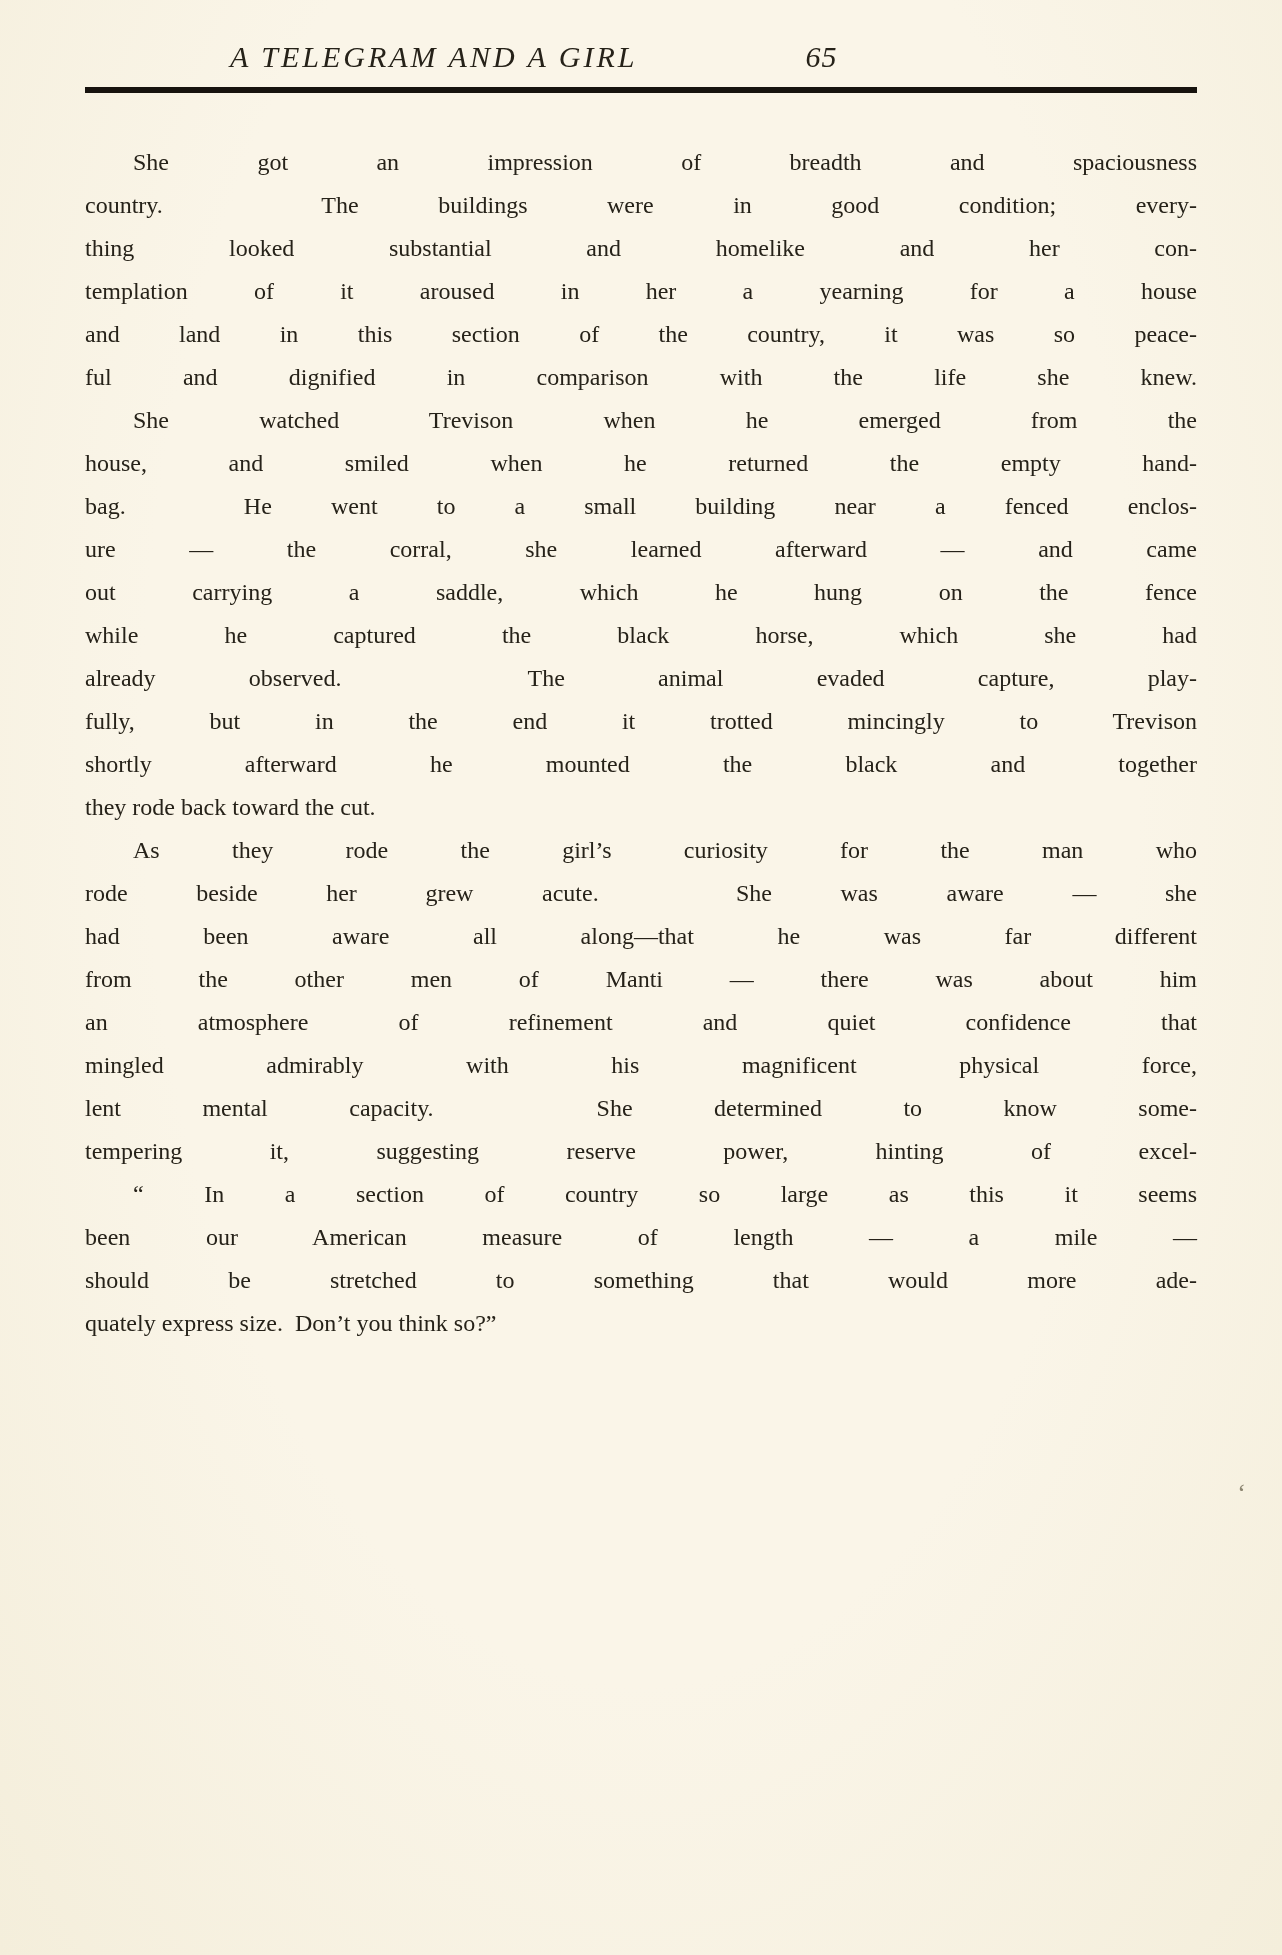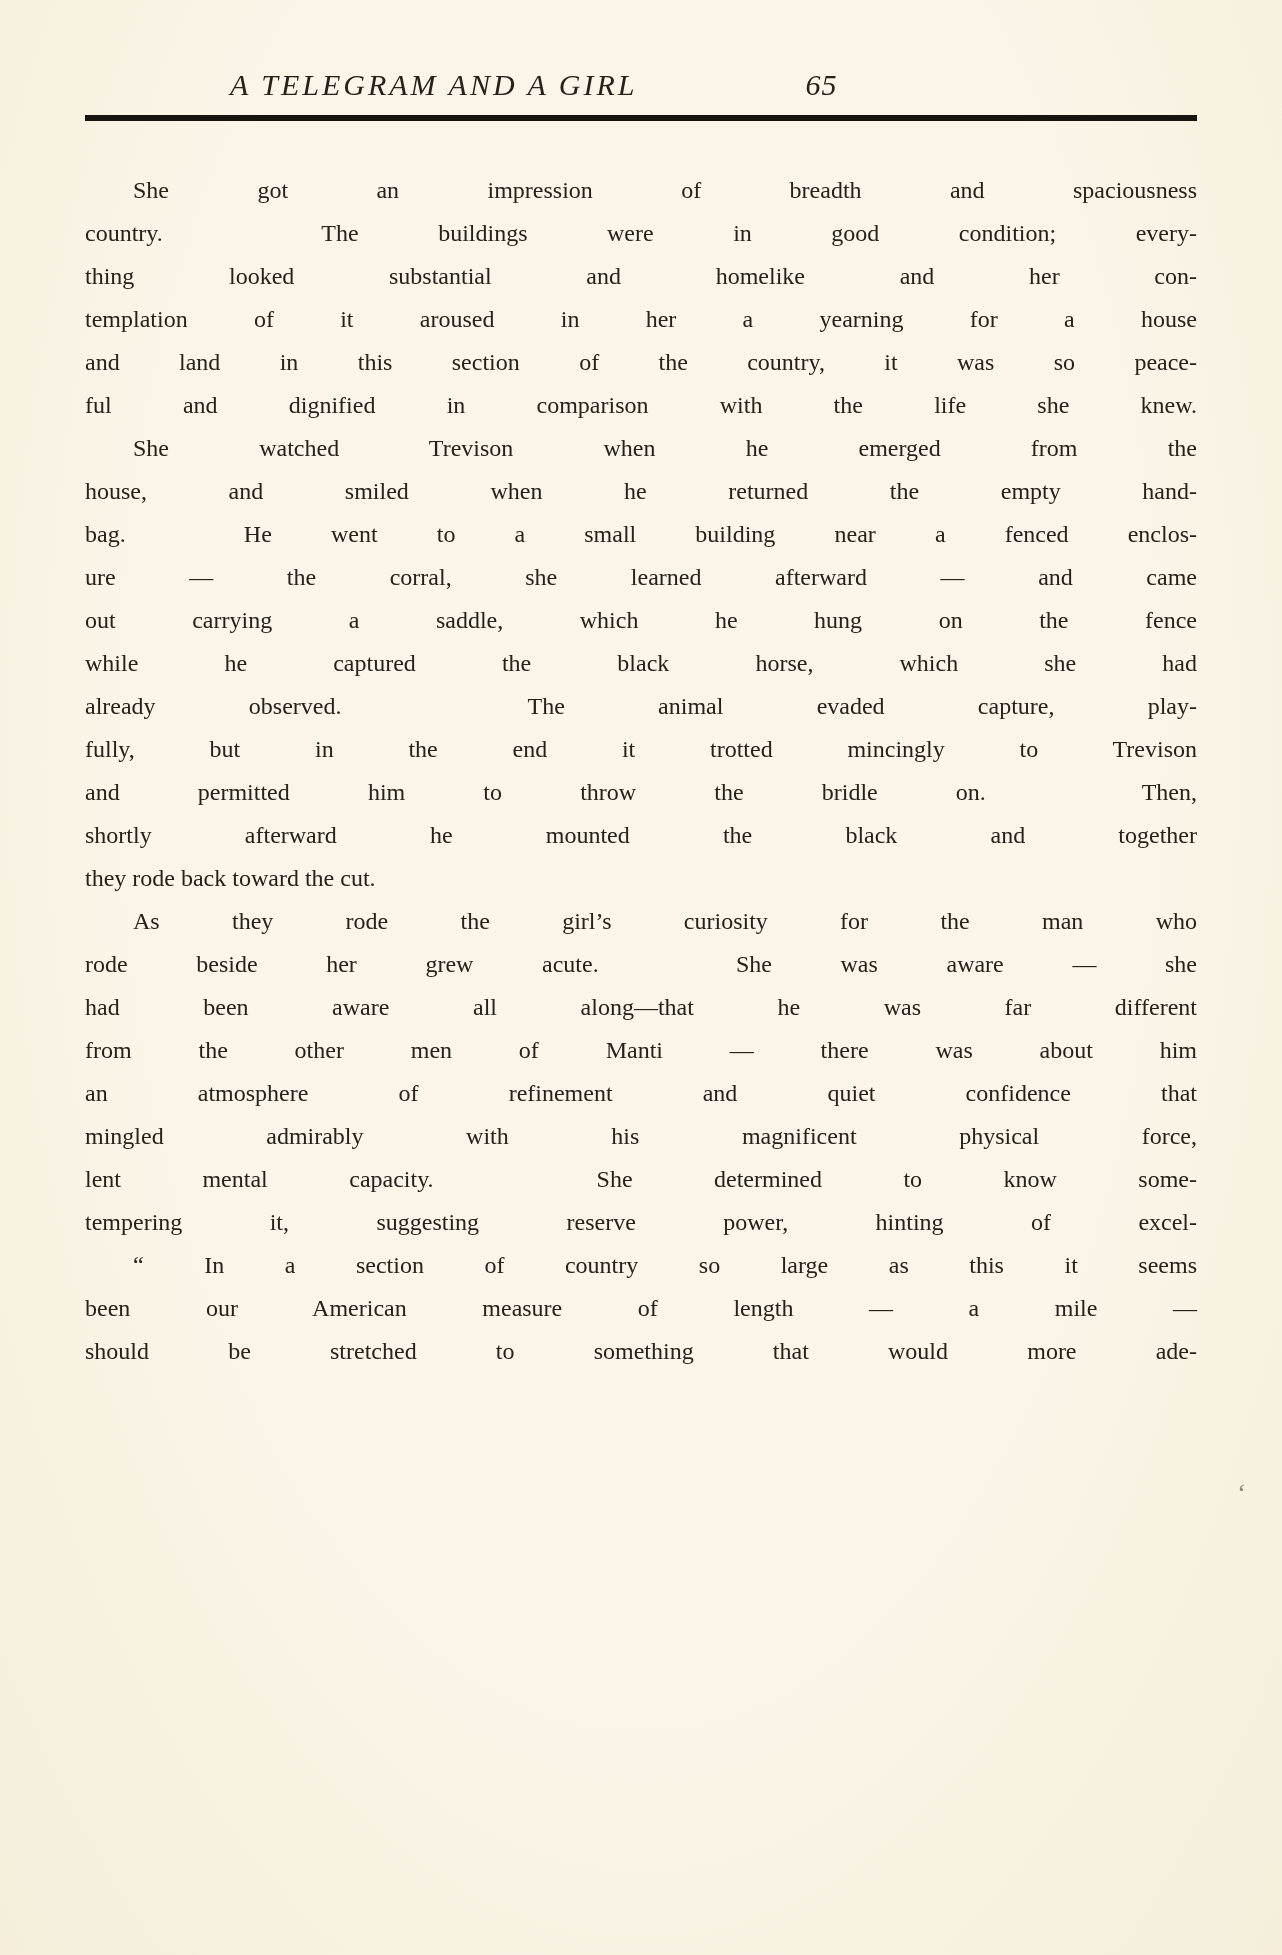--- a/index.html
+++ b/index.html
@@ -12,21 +12,21 @@
     margin: 0 auto;
     background: radial-gradient(ellipse at 50% 38%, #faf5e8 55%, #f4eedb 100%);
     font-family: "Liberation Serif", "DejaVu Serif", serif;
     color: #262219;
     overflow: hidden;
   }
 
   .text-block {
     position: absolute;
     left: 85px;
-    top: 68px;
+    top: 40px;
     width: 1112px;
   }
 
   .running-head {
     display: flex;
     align-items: baseline;
     font-size: 30px;
     font-style: italic;
   }
   .running-title {
@@ -94,39 +94,39 @@
 
       <div class="paragraph">
         <div class="line first">She watched Trevison when he emerged from the</div>
         <div class="line">house, and smiled when he returned the empty hand-</div>
         <div class="line">bag.&nbsp; He went to a small building near a fenced enclos-</div>
         <div class="line">ure — the corral, she learned afterward — and came</div>
         <div class="line">out carrying a saddle, which he hung on the fence</div>
         <div class="line">while he captured the black horse, which she had</div>
         <div class="line">already observed.&nbsp; The animal evaded capture, play-</div>
         <div class="line">fully, but in the end it trotted mincingly to Trevison</div>
-        <div class="line">and permitted him to throw the bridle on.&nbsp; Then,</div>
         <div class="line">shortly afterward he mounted the black and together</div>
         <div class="line last">they rode back toward the cut.</div>
       </div>
 
       <div class="paragraph">
         <div class="line first">As they rode the girl’s curiosity for the man who</div>
         <div class="line">rode beside her grew acute.&nbsp; She was aware — she</div>
         <div class="line">had been aware all along—that he was far different</div>
         <div class="line">from the other men of Manti — there was about him</div>
         <div class="line">an atmosphere of refinement and quiet confidence that</div>
         <div class="line">mingled admirably with his magnificent physical force,</div>
         <div class="line">lent mental capacity.&nbsp; She determined to know some-</div>
         <div class="line">tempering it, suggesting reserve power, hinting of excel-</div>
       </div>
 
       <div class="paragraph">
         <div class="line first">“ In a section of country so large as this it seems</div>
         <div class="line">been our American measure of length — a mile —</div>
         <div class="line">should be stretched to something that would more ade-</div>
+        <div class="line last">quately express size.&nbsp; Don’t you think so?”</div>
       </div>
 
     </div>
   </div>
 
   <span class="stray-mark">‘</span>
 </div>
 
 </body></html>

